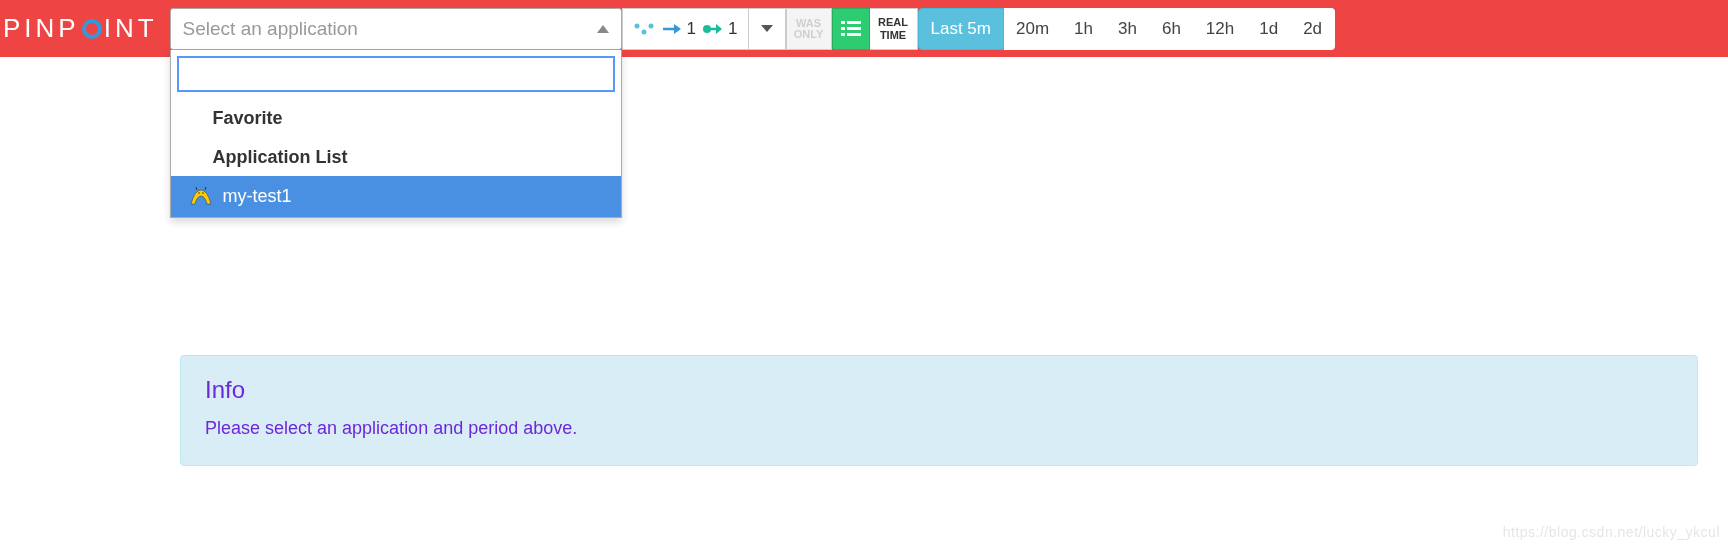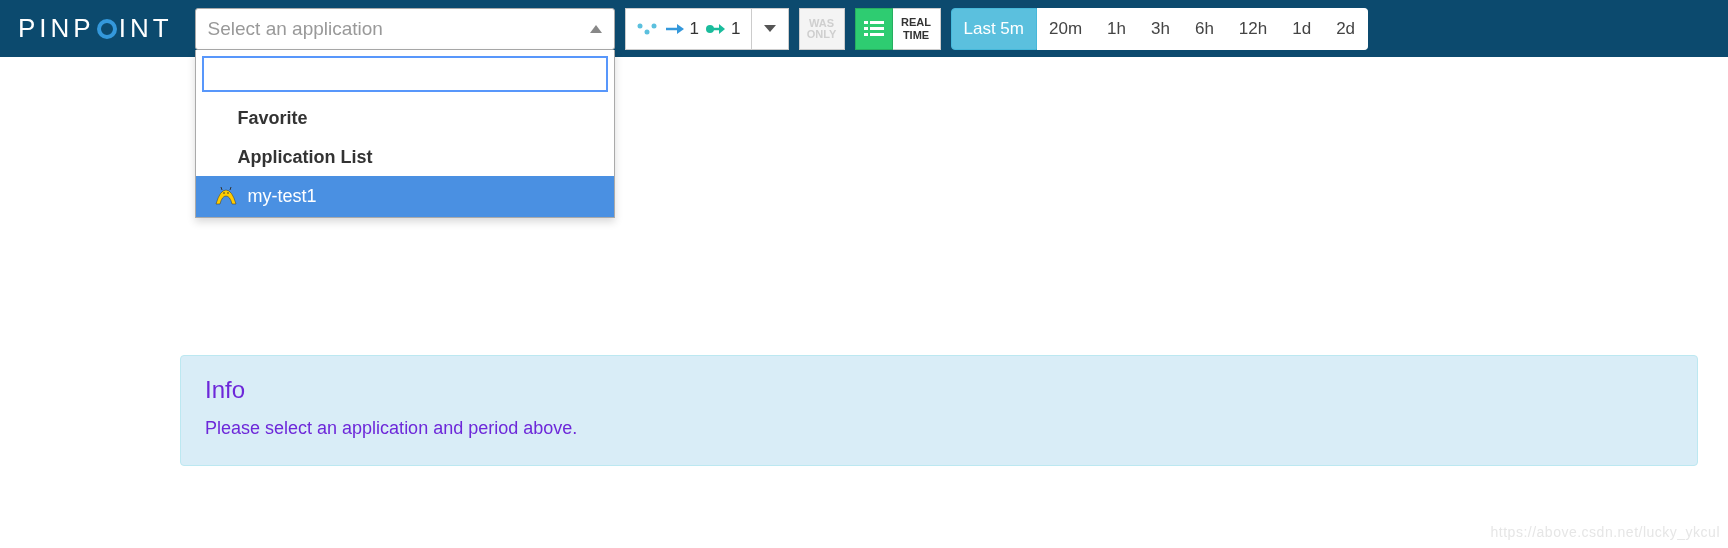--- a/index.html
+++ b/index.html
@@ -1,24 +1,24 @@
 <!DOCTYPE html>
 <html><head>
 <meta charset="utf-8">
 <style>
 * { margin: 0; padding: 0; box-sizing: border-box; }
 body { font-family: "Helvetica Neue", Helvetica, Arial, sans-serif; font-size: 14px; background: #fff; width: 1728px; height: 548px; overflow: hidden; position: relative; }
 
-.topbar { height: 57px; background: #0c4a6e; display: flex; align-items: center; padding: 0 18px; gap: 10px; }
+.topbar { height: 57px; background: #ef4444; display: flex; align-items: center; padding: 0 3px; }
 
 .logo { display: flex; align-items: center; gap: 2px; letter-spacing: 4px; font-size: 26px; font-weight: 300; color: #fff; margin-right: 12px; }
 .logo .thin { font-weight: 200; }
 .logo .dot { width: 20px; height: 20px; border: 4px solid #3498db; border-radius: 50%; display: inline-block; }
 
-.app-select { position: relative; width: 420px; }
+.app-select { position: relative; width: 452px; }
 .app-select-box { height: 42px; background: #fff; border: 1px solid #aaa; border-radius: 3px; display: flex; align-items: center; justify-content: space-between; padding: 0 12px; cursor: pointer; }
 .app-select-placeholder { color: #999; font-size: 19px; }
 .app-select-arrow { width: 0; height: 0; border-left: 6px solid transparent; border-right: 6px solid transparent; border-bottom: 8px solid #888; }
 
 .dropdown { position: absolute; top: 42px; left: 0; right: 0; background: #fff; border: 1px solid #aaa; border-top: none; box-shadow: 0 4px 8px rgba(0,0,0,0.15); z-index: 100; padding-bottom: 0; }
 .dropdown-search-wrap { padding: 6px; }
 .dropdown-search { width: 100%; height: 36px; border: 2px solid #5897fb; padding: 0 8px; font-size: 16px; outline: none; }
 .dropdown-section { padding: 10px 14px 8px; font-size: 18px; font-weight: 600; color: #333; margin-left: 28px; }
 .dropdown-item { padding: 10px 18px; font-size: 18px; color: #fff; background: #4a90e2; cursor: pointer; display: flex; gap: 10px; }
 .dropdown-item svg { width: 24px; height: 20px; }
@@ -147,13 +147,13 @@
       <div class="time-btn">1d</div>
       <div class="time-btn last-r">2d</div>
     </div>
 </div>
 
 <div class="info-panel">
   <div class="info-title">Info</div>
   <div class="info-body">Please select an application and period above.</div>
 </div>
 
-<div class="watermark">https://above.csdn.net/lucky_ykcul</div>
+<div class="watermark">https://blog.csdn.net/lucky_ykcul</div>
 
 </body></html>

